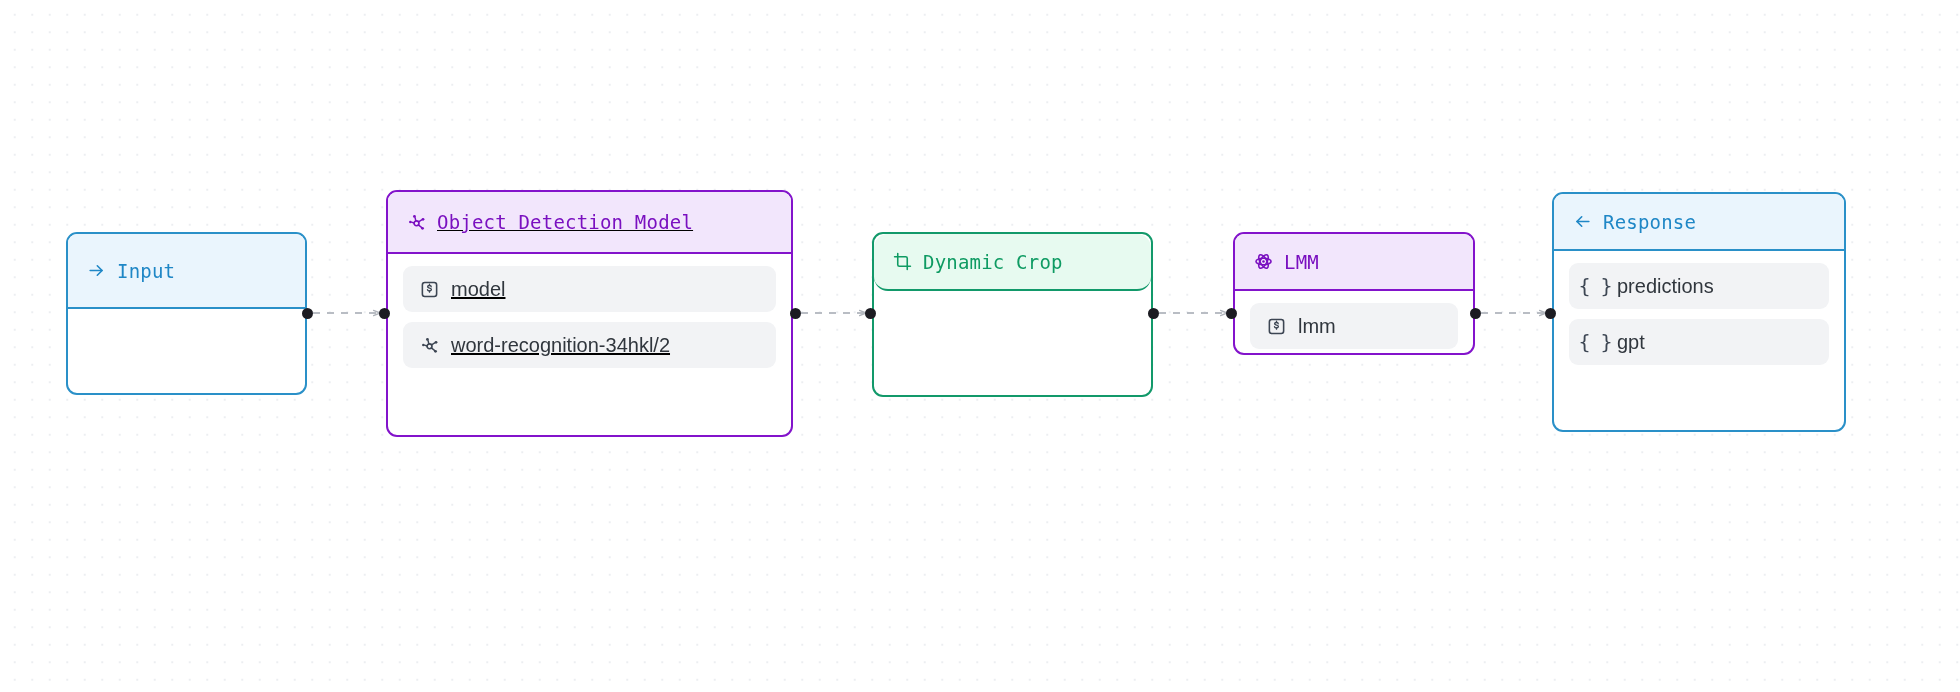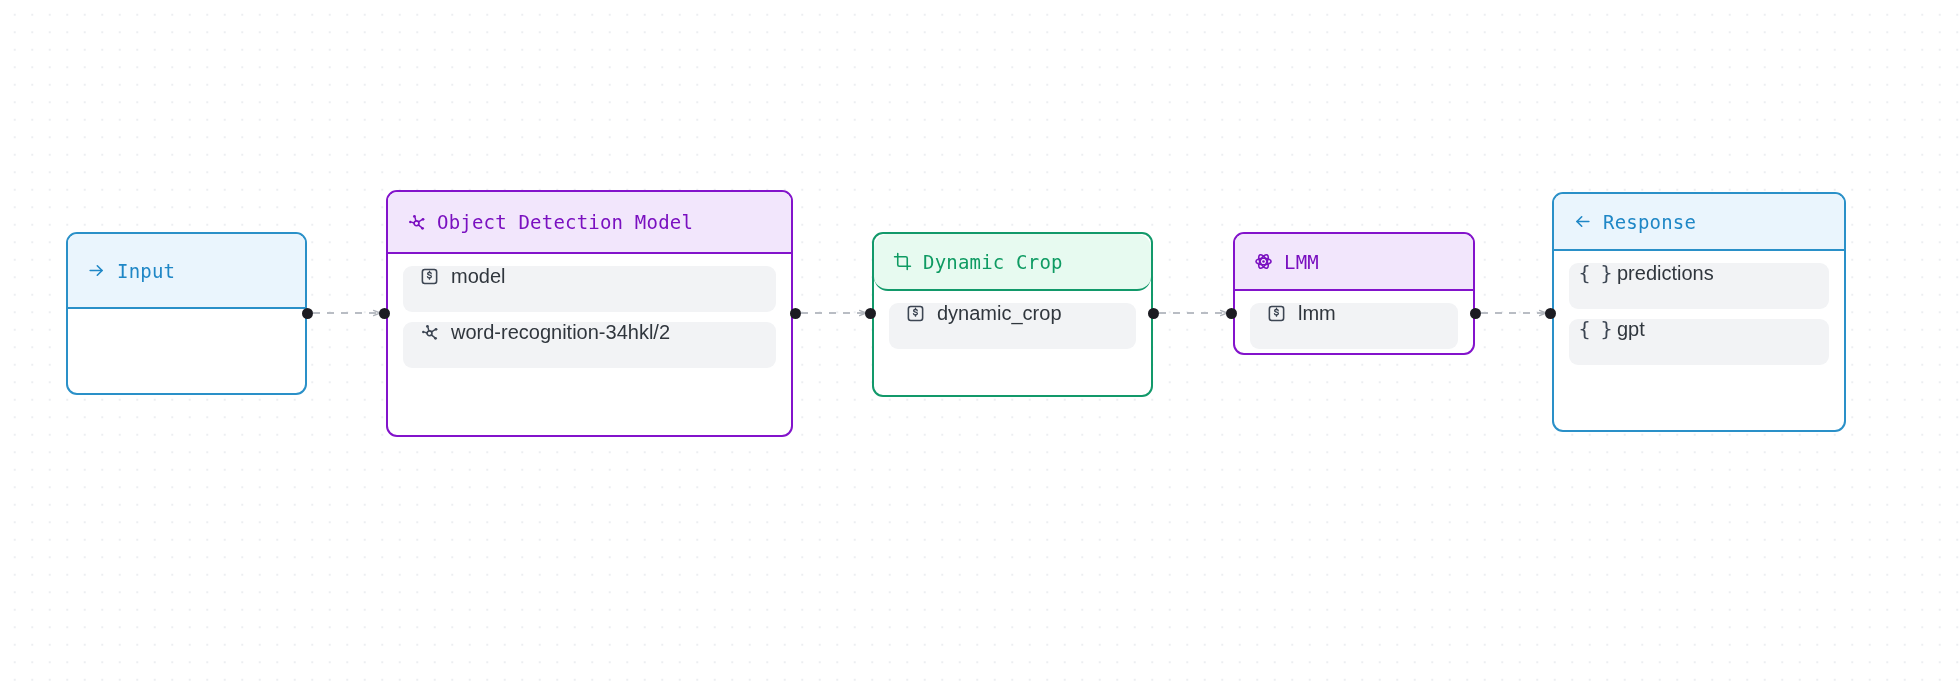--- a/index.html
+++ b/index.html
@@ -57,20 +57,21 @@
   }
   .node-body {
     padding: 12px 15px 15px 15px;
     display: flex;
     flex-direction: column;
     gap: 10px;
   }
   .field {
     box-sizing: border-box;
     display: flex;
+    align-items: center;
     gap: 12px;
     height: 46px;
     padding: 0 16px;
     background: #f2f3f5;
     border-radius: 9px;
     font-family: "Liberation Sans", sans-serif;
     font-size: 20px;
     color: #30363d;
     white-space: nowrap;
   }
@@ -131,21 +132,21 @@
         <div class="node-header" style="height: 75px;">
           <span class="hdr-icon">
             <svg width="19" height="19" viewBox="0 0 24 24" fill="none" stroke="currentColor" stroke-width="2" stroke-linecap="round" stroke-linejoin="round">
               <path d="M4 12h15"></path>
               <path d="M13 6l6 6-6 6"></path>
             </svg>
           </span>
           <span>Input</span>
         </div>
       </div>
-      <div class="node theme-purple" style="left: 386px; top: 190px; width: 407px; height: 247px;">
+      <div class="node theme-purple" style="left: 386px; top: 190px; width: 407px; height: 247px; text-decoration: underline;">
         <div class="node-header" style="height: 62px;">
           <span class="hdr-icon">
             <svg width="19" height="19" viewBox="0 0 24 24" fill="none" stroke="currentColor" stroke-width="2" stroke-linecap="round" stroke-linejoin="round">
               <circle cx="12" cy="13" r="3.1" fill="none" stroke="currentColor" stroke-width="2.1"></circle>
               <circle cx="4.2" cy="11.3" r="1.6" fill="currentColor" stroke="none"></circle>
               <circle cx="9.4" cy="4.3" r="1.8" fill="currentColor" stroke="none"></circle>
               <circle cx="20.2" cy="8" r="1.8" fill="currentColor" stroke="none"></circle>
               <circle cx="19.6" cy="19.4" r="1.8" fill="currentColor" stroke="none"></circle>
               <path d="M5.7 11.6 L9 12.6" stroke-width="1.8"></path>
               <path d="M10.2 6 L11.2 10" stroke-width="1.8"></path>
@@ -187,32 +188,20 @@
       <div class="node theme-green" style="left: 872px; top: 232px; width: 281px; height: 165px;">
         <div class="node-header" style="height: 57px; border-radius: 14px;">
           <span class="hdr-icon">
             <svg width="19" height="19" viewBox="0 0 24 24" fill="none" stroke="currentColor" stroke-width="2" stroke-linecap="round" stroke-linejoin="round">
               <path d="M6 2v14a2 2 0 0 0 2 2h14"></path>
               <path d="M18 22V8a2 2 0 0 0-2-2H2"></path>
             </svg>
           </span>
           <span>Dynamic Crop</span>
         </div>
-        <div class="node-body">
-          <div class="field">
-            <span class="f-icon">
-              <svg width="19" height="19" viewBox="0 0 24 24" fill="none" stroke="#3d4653" stroke-width="2" stroke-linecap="round" stroke-linejoin="round">
-                <rect x="3" y="3.2" width="18" height="17.6" rx="3" stroke-width="2"></rect>
-                <path d="M14.2 8.6c0-1-1-1.7-2.3-1.7s-2.3.7-2.3 1.7c0 2.4 4.8 1 4.8 3.5 0 1.1-1.1 1.8-2.5 1.8s-2.5-.8-2.5-1.8" stroke-width="1.7"></path>
-                <path d="M12 5.4v1.4M12 13.9v1.5" stroke-width="1.7"></path>
-              </svg>
-            </span>
-            <span class="f-label">dynamic_crop</span>
-          </div>
-        </div>
       </div>
       <div class="node theme-purple" style="left: 1233px; top: 232px; width: 242px; height: 123px;">
         <div class="node-header" style="height: 57px;">
           <span class="hdr-icon">
             <svg width="19" height="19" viewBox="0 0 24 24" fill="none" stroke="currentColor" stroke-width="2" stroke-linecap="round" stroke-linejoin="round">
               <circle cx="12" cy="12" r="1.6" fill="currentColor" stroke="none"></circle>
               <ellipse cx="12" cy="12" rx="9.5" ry="4.2"></ellipse>
               <ellipse cx="12" cy="12" rx="9.5" ry="4.2" transform="rotate(60 12 12)"></ellipse>
               <ellipse cx="12" cy="12" rx="9.5" ry="4.2" transform="rotate(120 12 12)"></ellipse>
             </svg>

